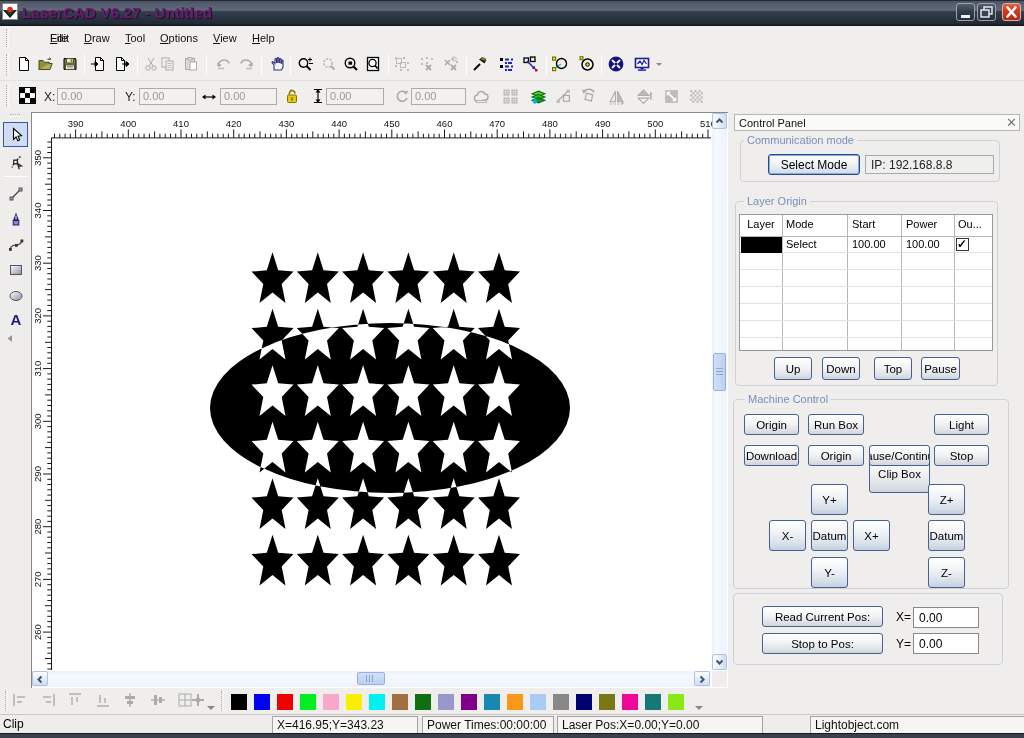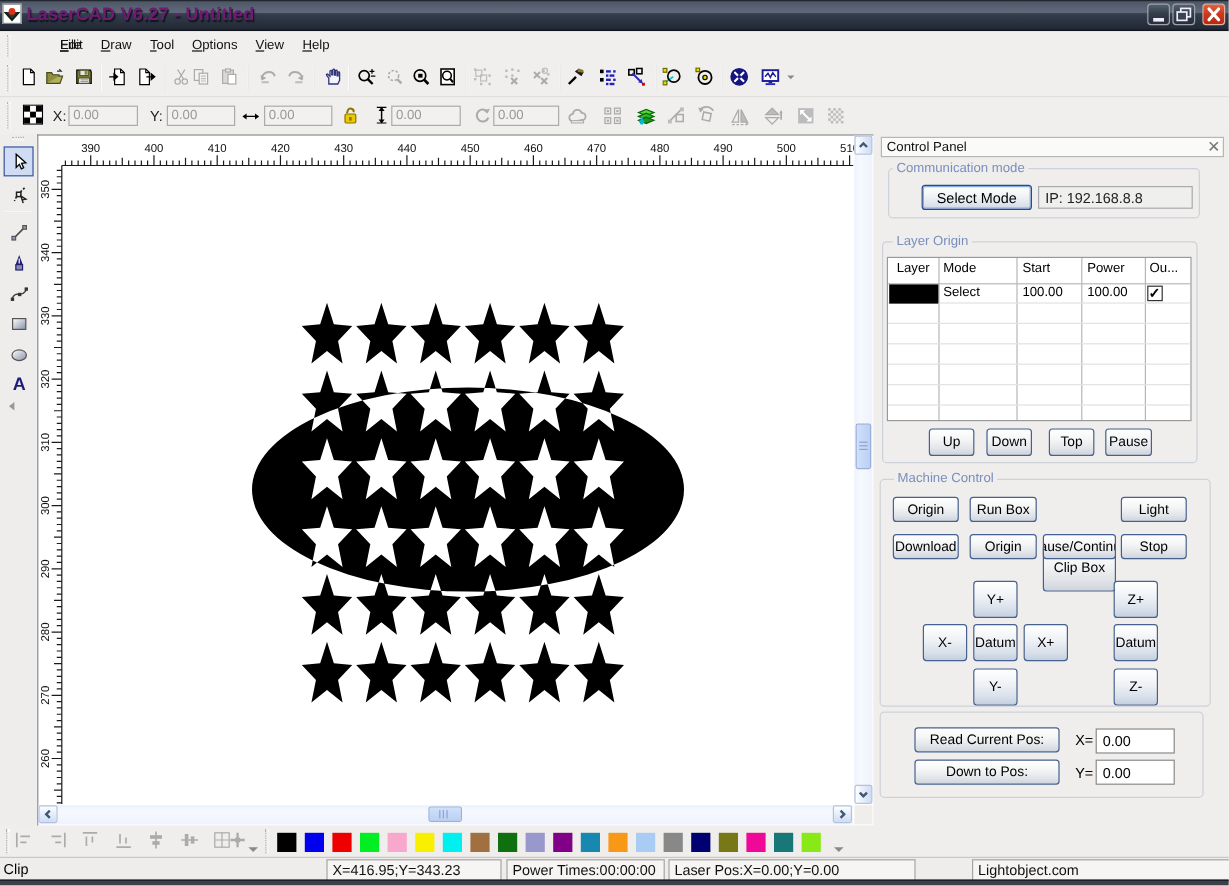--- a/index.html
+++ b/index.html
@@ -762,21 +762,21 @@
 <div class="jogbtn abs" style="left:811px;top:520px;width:37px;height:31px;">Datum</div>
 <div class="jogbtn abs" style="left:853px;top:520px;width:37px;height:31px;">X+</div>
 <div class="jogbtn abs" style="left:811px;top:557px;width:37px;height:31px;">Y-</div>
 <div class="jogbtn abs" style="left:928px;top:484px;width:37px;height:31px;">Z+</div>
 <div class="jogbtn abs" style="left:928px;top:520px;width:37px;height:31px;">Datum</div>
 <div class="jogbtn abs" style="left:928px;top:557px;width:37px;height:31px;">Z-</div>
 <div class="groupbox abs" style="left:733px;top:593px;width:270px;height:72px;"></div>
 <div class="xpbtn abs" style="left:762px;top:606px;width:121px;height:21px;">Read Current Pos:</div>
 <div class="abs" style="left:896px;top:610px;font-size:12px;">X=</div>
 <div class="abs" style="left:913px;top:607px;width:66px;height:21px;border:1px solid #888;background:#fff;font-size:12px;padding:3px 0 0 5px;">0.00</div>
-<div class="xpbtn abs" style="left:762px;top:633px;width:121px;height:21px;">Down to Pos:</div>
+<div class="xpbtn abs" style="left:762px;top:633px;width:121px;height:21px;">Stop to Pos:</div>
 <div class="abs" style="left:896px;top:637px;font-size:12px;">Y=</div>
 <div class="abs" style="left:913px;top:633px;width:66px;height:21px;border:1px solid #888;background:#fff;font-size:12px;padding:3px 0 0 5px;">0.00</div>
 <div id="bottombar" class="abs"></div>
 <div class="abs grip" style="left:5px;top:691px;height:20px;"></div>
 <div class="abs" style="left:12px;top:692px;"><svg width="16" height="16" viewBox="0 0 16 16">
       <g stroke="#ababab" stroke-width="1.4">
         <line x1="2" y1="2" x2="2" y2="14"></line>
         <line x1="5" y1="5" x2="13" y2="5"></line>
         <line x1="5" y1="10" x2="10" y2="10"></line>
       </g>

